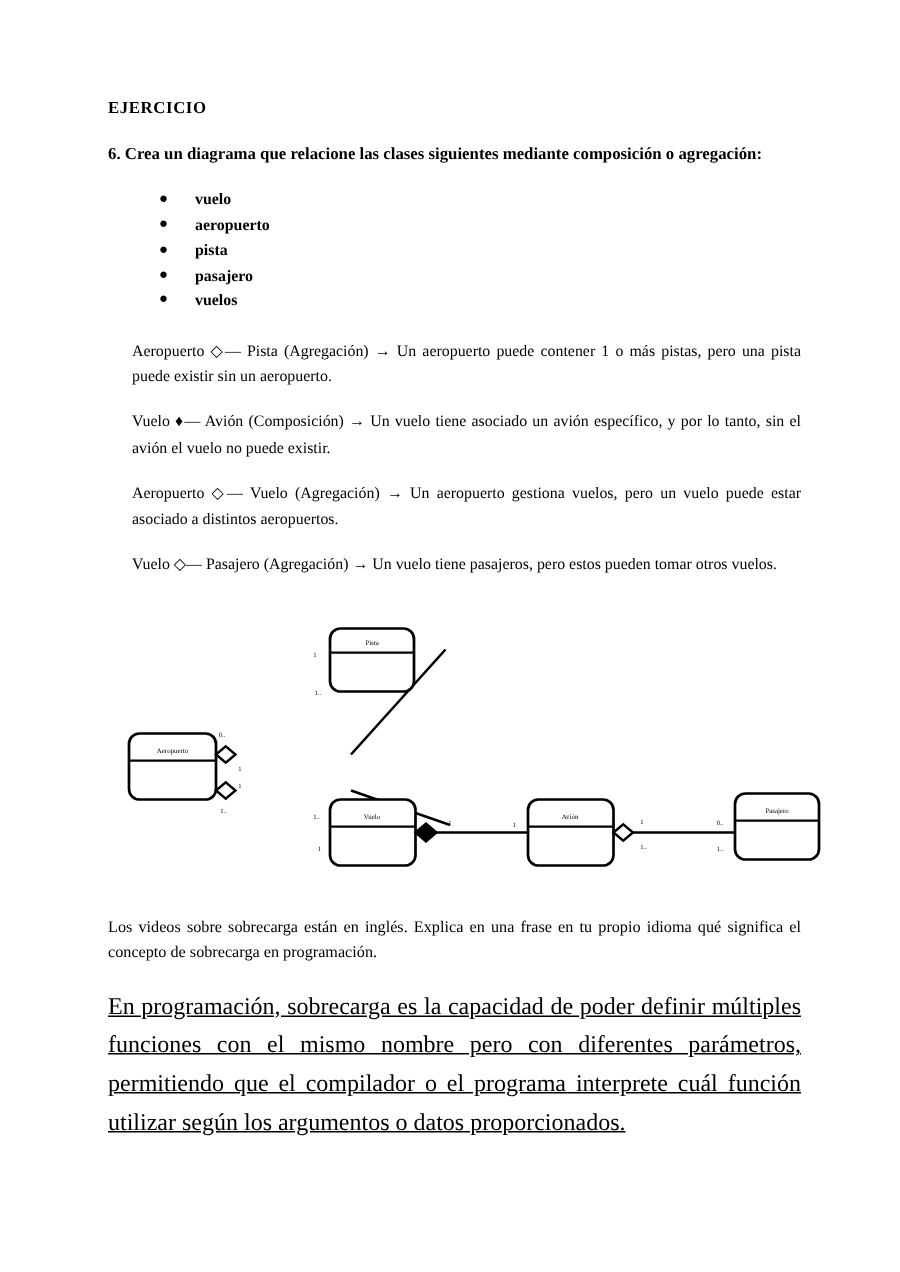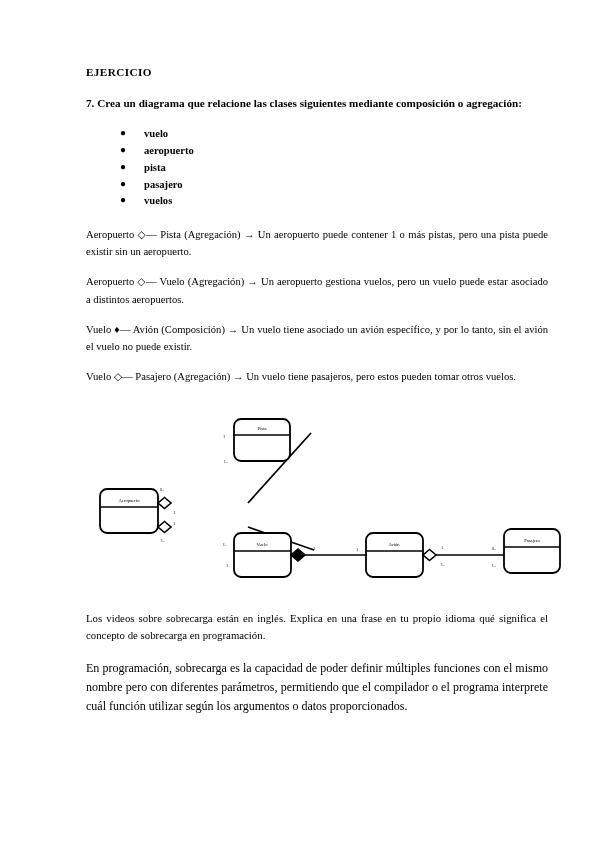--- a/index.html
+++ b/index.html
@@ -10,21 +10,21 @@
   body {
     width: 600px;
     height: 848px;
     position: relative;
     font-family: "Liberation Serif", "DejaVu Serif", serif;
     color: #000000;
     overflow: hidden;
   }
   .page {
     position: absolute;
-    left: 16px; top: 0;
+    left: 2px; top: 0;
     width: 546px;
     height: 848px;
     background: #ffffff;
   }
   .content {
     position: absolute;
     left: 70px;
     top: 66px;
     width: 462px;
   }
@@ -59,28 +59,29 @@
     left: 0;
     top: -1px;
     font-size: 10px;
     line-height: 1.6;
   }
   p.rel {
     font-size: 10.6px;
     line-height: 1.62;
     text-align: justify;
     text-align-last: left;
-    margin: 0 0 13px 0;
+    margin: 0 0 13px 16px;
   }
   p.body-par {
-    font-size: 12px;
+    font-size: 16px;
     line-height: 1.62;
     text-align: justify;
     text-align-last: left;
     margin: 0;
+    text-decoration: underline;
   }
   .sub-heading {
     font-weight: normal;
     font-size: 10.8px;
     line-height: 1.6;
     text-align: justify;
     text-align-last: left;
     margin: 0 0 14px 0;
   }
   
@@ -113,21 +114,21 @@
 </style>
 </head>
 <body>
 
 <div class="page">
 
   <div class="content">
 
     <div class="doc-title">EJERCICIO</div>
 
-    <div class="q-heading">7. Crea un diagrama que relacione las clases siguientes mediante composición o agregación:</div>
+    <div class="q-heading">6. Crea un diagrama que relacione las clases siguientes mediante composición o agregación:</div>
 
     <ul class="class-list">
       <li>
         <span class="bullet">●</span>
         <span>vuelo</span>
       </li>
       <li>
         <span class="bullet">●</span>
         <span>aeropuerto</span>
       </li>
@@ -139,22 +140,22 @@
         <span class="bullet">●</span>
         <span>pasajero</span>
       </li>
       <li>
         <span class="bullet">●</span>
         <span>vuelos</span>
       </li>
     </ul>
 
     <p class="rel">Aeropuerto ◇— Pista (Agregación) → Un aeropuerto puede contener 1 o más pistas, pero una pista puede existir sin un aeropuerto.</p>
+    <p class="rel">Vuelo ♦— Avión (Composición) → Un vuelo tiene asociado un avión específico, y por lo tanto, sin el avión el vuelo no puede existir.</p>
     <p class="rel">Aeropuerto ◇— Vuelo (Agregación) → Un aeropuerto gestiona vuelos, pero un vuelo puede estar asociado a distintos aeropuertos.</p>
-    <p class="rel">Vuelo ♦— Avión (Composición) → Un vuelo tiene asociado un avión específico, y por lo tanto, sin el avión el vuelo no puede existir.</p>
     <p class="rel">Vuelo ◇— Pasajero (Agregación) → Un vuelo tiene pasajeros, pero estos pueden tomar otros vuelos.</p>
 
   </div>
 
   <div class="diagram-wrap">
     <svg width="500" height="190" viewBox="0 0 500 190" xmlns="http://www.w3.org/2000/svg">
 
       <line x1="162" y1="88" x2="225" y2="18" stroke="#000" stroke-width="1.7"></line>
 
       <line x1="162" y1="112" x2="228" y2="135" stroke="#000" stroke-width="1.7"></line>

